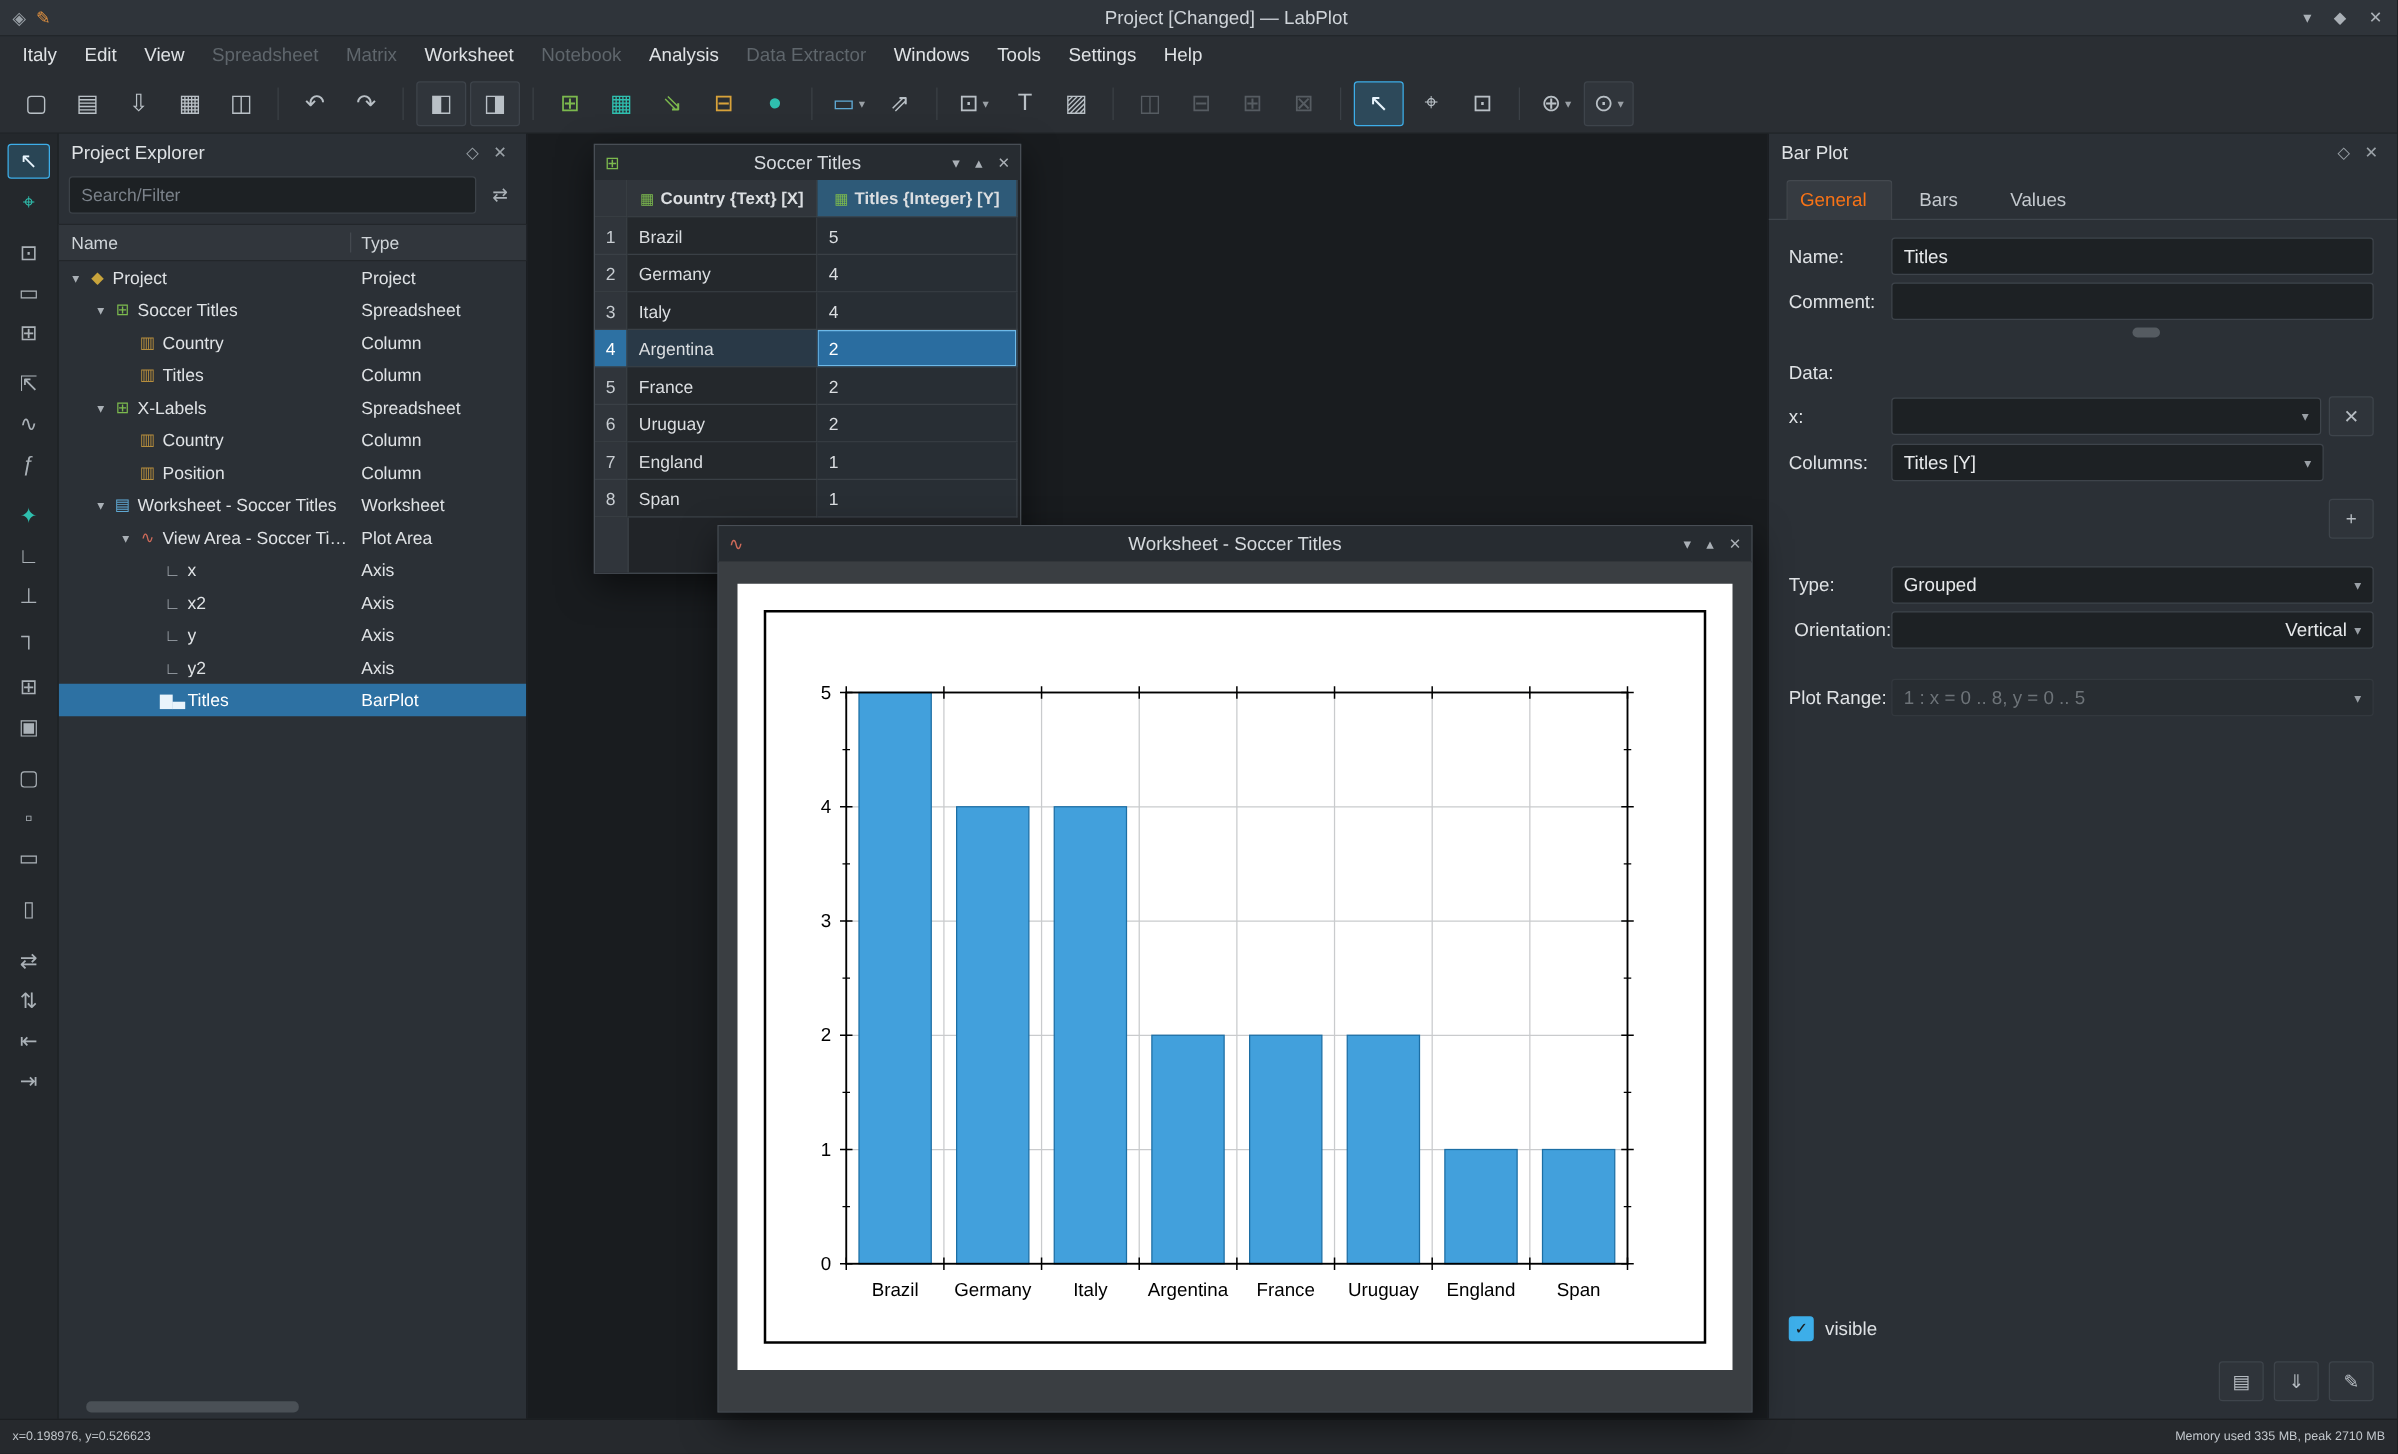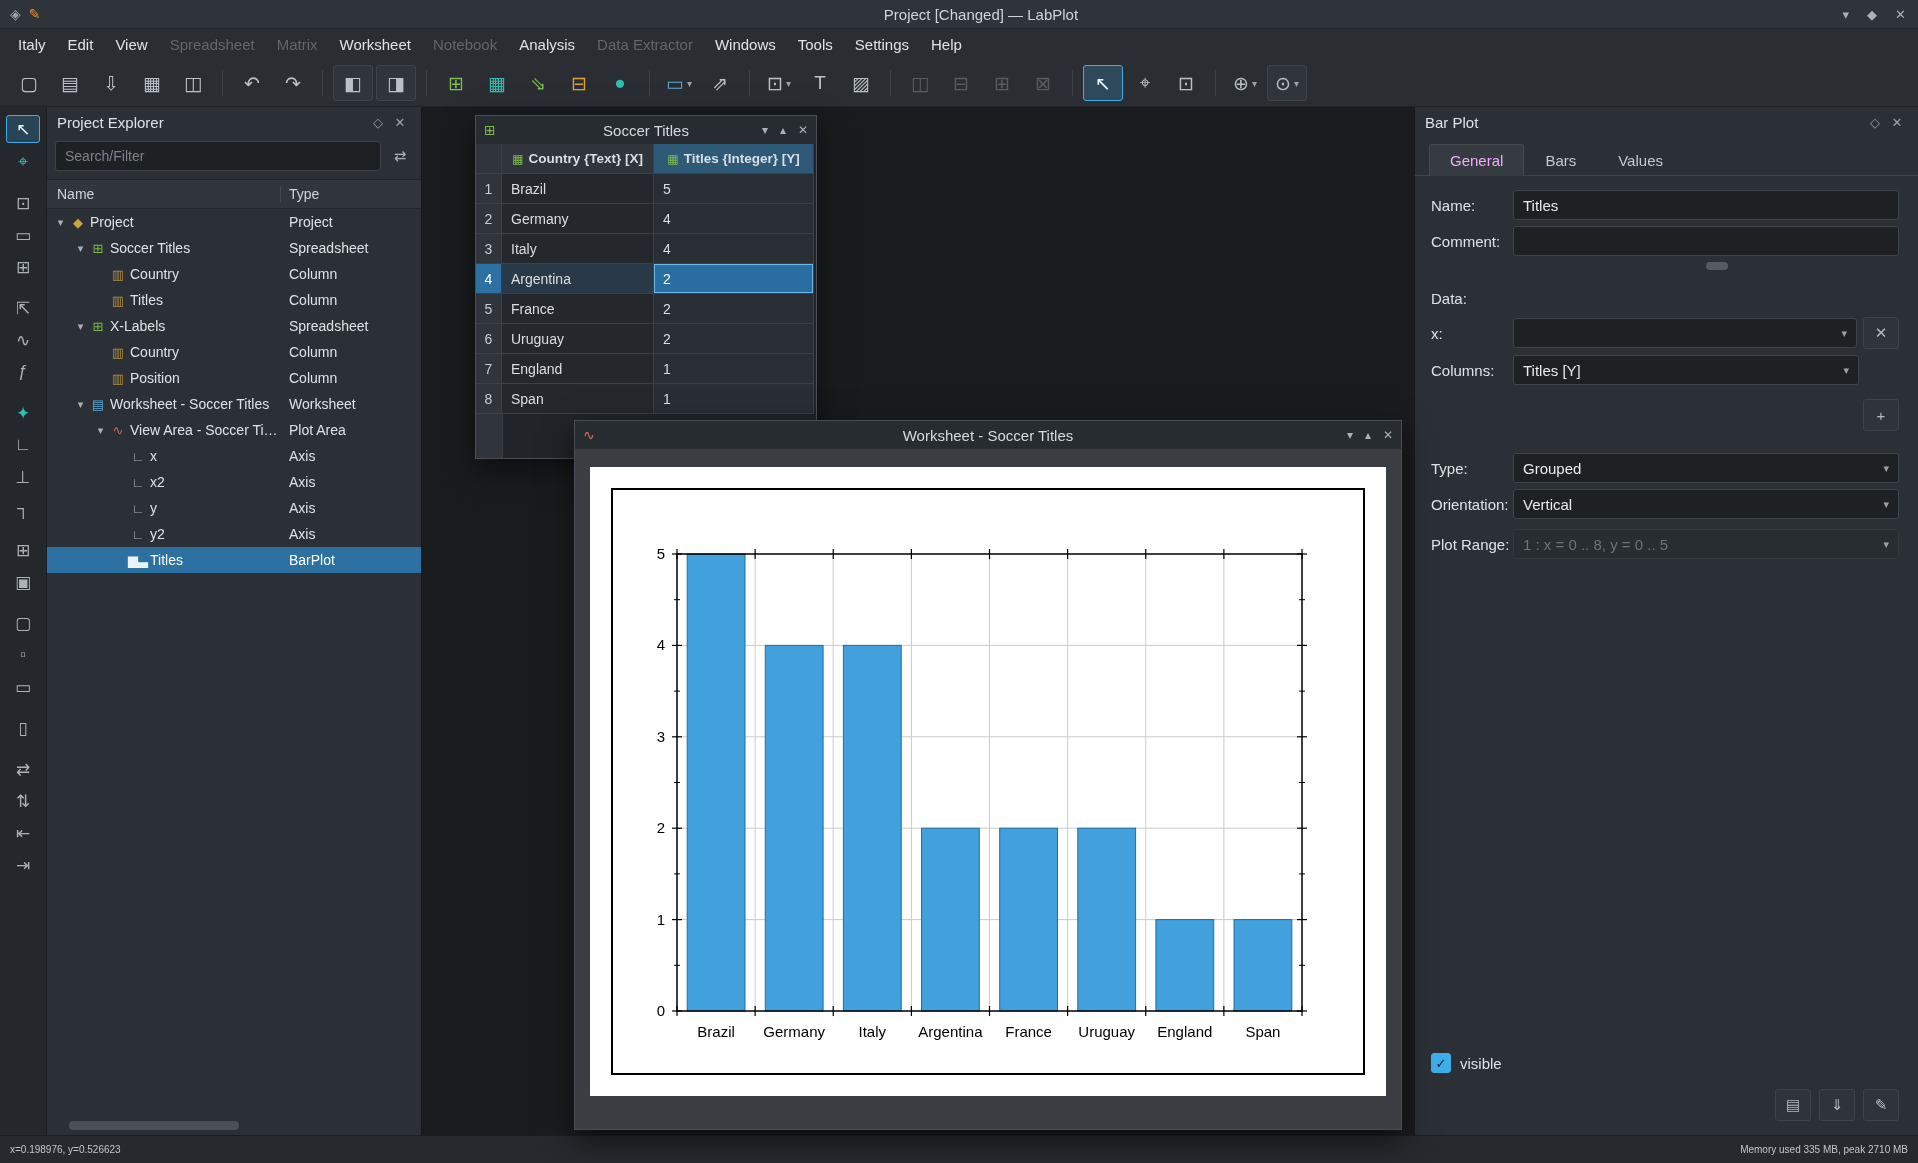--- a/index.html
+++ b/index.html
@@ -79,21 +79,21 @@
   
   .ws-content{position:absolute;left:0;right:0;top:28px;bottom:0;background:#3a3e42;}
   .page{position:absolute;left:15px;right:15px;top:18px;bottom:33px;background:#ffffff;}
   .plot-frame{position:absolute;left:21px;right:21px;top:21px;bottom:21px;border:2px solid #000;}
   .chart-title{position:absolute;top:12px;left:0;right:0;text-align:center;color:#000;font-size:20px;font-weight:500;}
   svg text{font-family:"Liberation Sans","DejaVu Sans",sans-serif;}
   
   .dock-right{width:503px;background:#2b3036;border-left:1px solid #17191c;display:flex;flex-direction:column;flex:none;}
   .tabbar{height:38px;display:flex;align-items:flex-end;padding:0 14px;border-bottom:1px solid #3f454c;flex:none;}
   .tab{padding:7px 20px;font-size:15px;color:#c4c9ce;border:1px solid transparent;border-bottom:none;margin-bottom:-1px;}
-  .tab.active{background:#363b41;border-color:#44494f;border-radius:3px 3px 0 0;color:#f0abfc;}
+  .tab.active{background:#363b41;border-color:#44494f;border-radius:3px 3px 0 0;color:#f97316;padding-left:10px;}
   .form{flex:1;display:flex;flex-direction:column;padding:14px 19px 14px 16px;position:relative;min-height:0;}
   .frow{display:flex;align-items:center;margin-bottom:6px;flex:none;}
   .flabel{width:82px;flex:none;font-size:15px;color:#dfe2e5;}
   .field{flex:1;height:30px;box-sizing:border-box;background:#1d2124;border:1px solid #3e444b;border-radius:3px;padding:0 9px;color:#e8eaec;font-size:15px;display:flex;align-items:center;font-family:inherit;outline:none;}
   input.field{display:block;line-height:28px;}
   .combo .val{flex:1;overflow:hidden;white-space:nowrap;}
   .combo .caret{color:#9aa0a6;font-size:11px;margin-left:6px;}
   .combo.disabled{background:#282d32;border-color:#33383e;color:#6d7378;}
   .combo.x-short{margin-right:0;}
   .combo.short{margin-right:40px;gap:12px;}
@@ -622,21 +622,21 @@
         </div>
 
         <div class="frow">
           <div class="flabel">Type:</div>
           <div class="field combo">
             <span class="val">Grouped</span>
             <span class="caret">▾</span>
           </div>
         </div>
 
-        <div class="frow" style="margin-bottom:10px;">
+        <div class="frow" style="margin-bottom:24px;text-align:right;">
           <div class="flabel">Orientation:</div>
           <div class="field combo">
             <span class="val">Vertical</span>
             <span class="caret">▾</span>
           </div>
         </div>
 
         <div class="frow">
           <div class="flabel">Plot Range:</div>
           <div class="field combo disabled">

